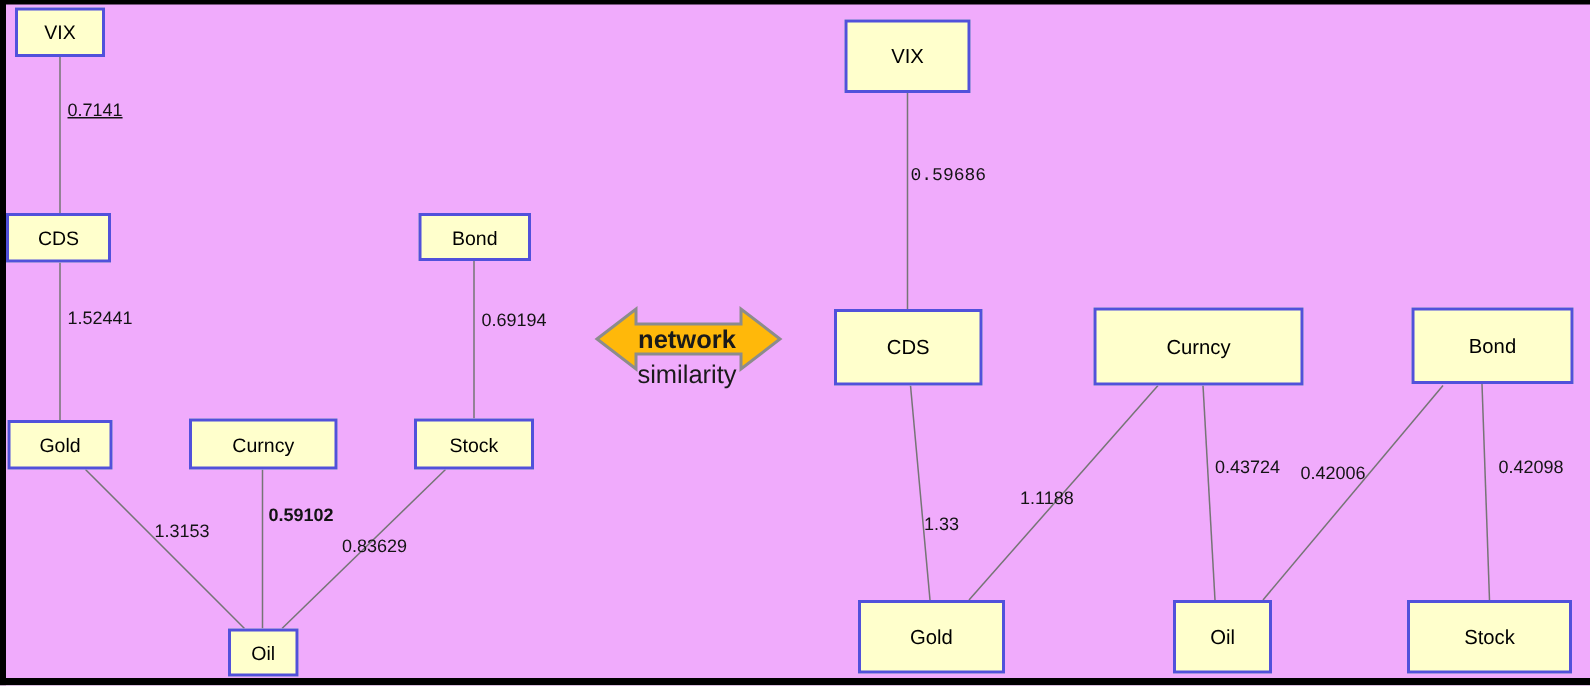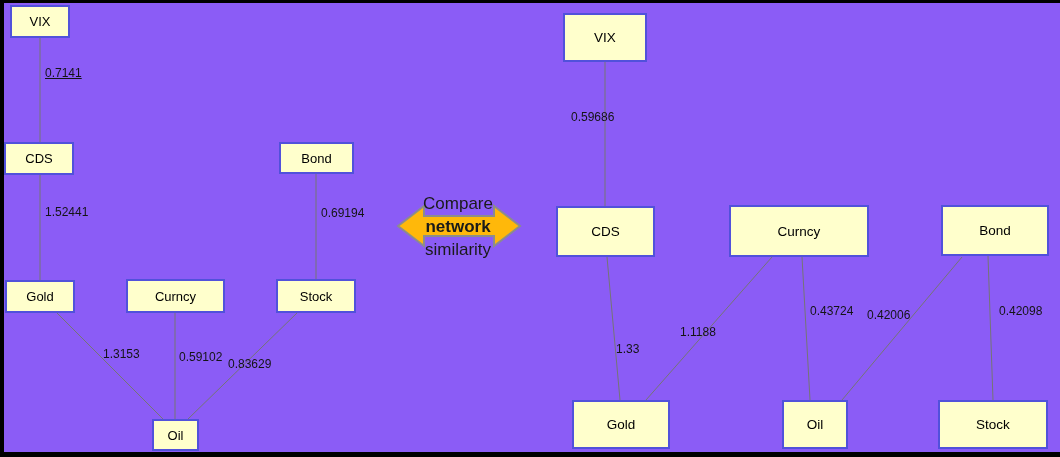--- a/index.html
+++ b/index.html
@@ -1,17 +1,17 @@
 <!DOCTYPE html>
 <html><head>
 <meta charset="utf-8">
 <style>
   html,body{margin:0;padding:0;background:#fff;}
   #canvas{
-    position:relative;width:1060px;height:457px;background:#8b5cf6;
+    position:relative;width:1060px;height:457px;background:#f0abfc;
     font-family:"Liberation Sans",sans-serif;overflow:hidden;
   }
   .frame{position:absolute;background:#000;}
   .frame.top{left:0;top:0;width:1060px;height:3px;}
   .frame.left{left:0;top:0;width:4px;height:457px;}
   .frame.bottom{left:0;top:452px;width:1060px;height:5px;}
   #edges{position:absolute;left:0;top:0;width:1060px;height:457px;}
   #edges line{stroke:#757575;stroke-width:1;}
   .node{
     position:absolute;box-sizing:border-box;background:#FFFFCC;
@@ -71,21 +71,21 @@
       <span>Stock</span>
     </div>
   <div class="node" style="left:152px;top:419px;width:47px;height:32px;">
       <span>Oil</span>
     </div>
 
   <span class="elabel" style="left:45px;top:66px;text-decoration:underline;">0.7141</span>
   <span class="elabel" style="left:45px;top:205px;">1.52441</span>
   <span class="elabel" style="left:321px;top:206px;">0.69194</span>
   <span class="elabel" style="left:103px;top:347px;">1.3153</span>
-  <span class="elabel" style="left:179px;top:350px;">0.59102</span>
+  <span class="elabel" style="left:179px;top:336px;font-weight:bold;">0.59102</span>
   <span class="elabel" style="left:228px;top:357px;">0.83629</span>
 
   <div class="node big" style="left:563px;top:13px;width:84px;height:49px;">
       <span>VIX</span>
     </div>
   <div class="node big" style="left:556px;top:206px;width:99px;height:51px;">
       <span>CDS</span>
     </div>
   <div class="node big" style="left:729px;top:205px;width:140px;height:52px;">
       <span>Curncy</span>
@@ -96,27 +96,26 @@
   <div class="node big" style="left:572px;top:400px;width:98px;height:49px;">
       <span>Gold</span>
     </div>
   <div class="node big" style="left:782px;top:400px;width:66px;height:49px;">
       <span>Oil</span>
     </div>
   <div class="node big" style="left:938px;top:400px;width:110px;height:49px;">
       <span>Stock</span>
     </div>
 
-  <span class="elabel" style="left:571px;top:110px;">0.59686</span>
+  <span class="elabel" style="left:607px;top:110px;font-family:Liberation Mono, monospace;">0.59686</span>
   <span class="elabel" style="left:616px;top:298px;margin-top:44px;">1.33</span>
   <span class="elabel" style="left:680px;top:308px;margin-top:17px;">1.1188</span>
   <span class="elabel" style="left:810px;top:304px;">0.43724</span>
   <span class="elabel" style="left:867px;top:308px;">0.42006</span>
   <span class="elabel" style="left:999px;top:304px;">0.42098</span>
 
-  <div class="arrow-text" style="left:388px;top:194px;">Compare</div>
   <div class="arrow-text" style="left:388px;top:217px;font-weight:bold;">network</div>
   <div class="arrow-text" style="left:388px;top:240px;">similarity</div>
 
   <div class="frame top"></div>
   <div class="frame left"></div>
   <div class="frame bottom"></div>
 </div>
 
 </body></html>

